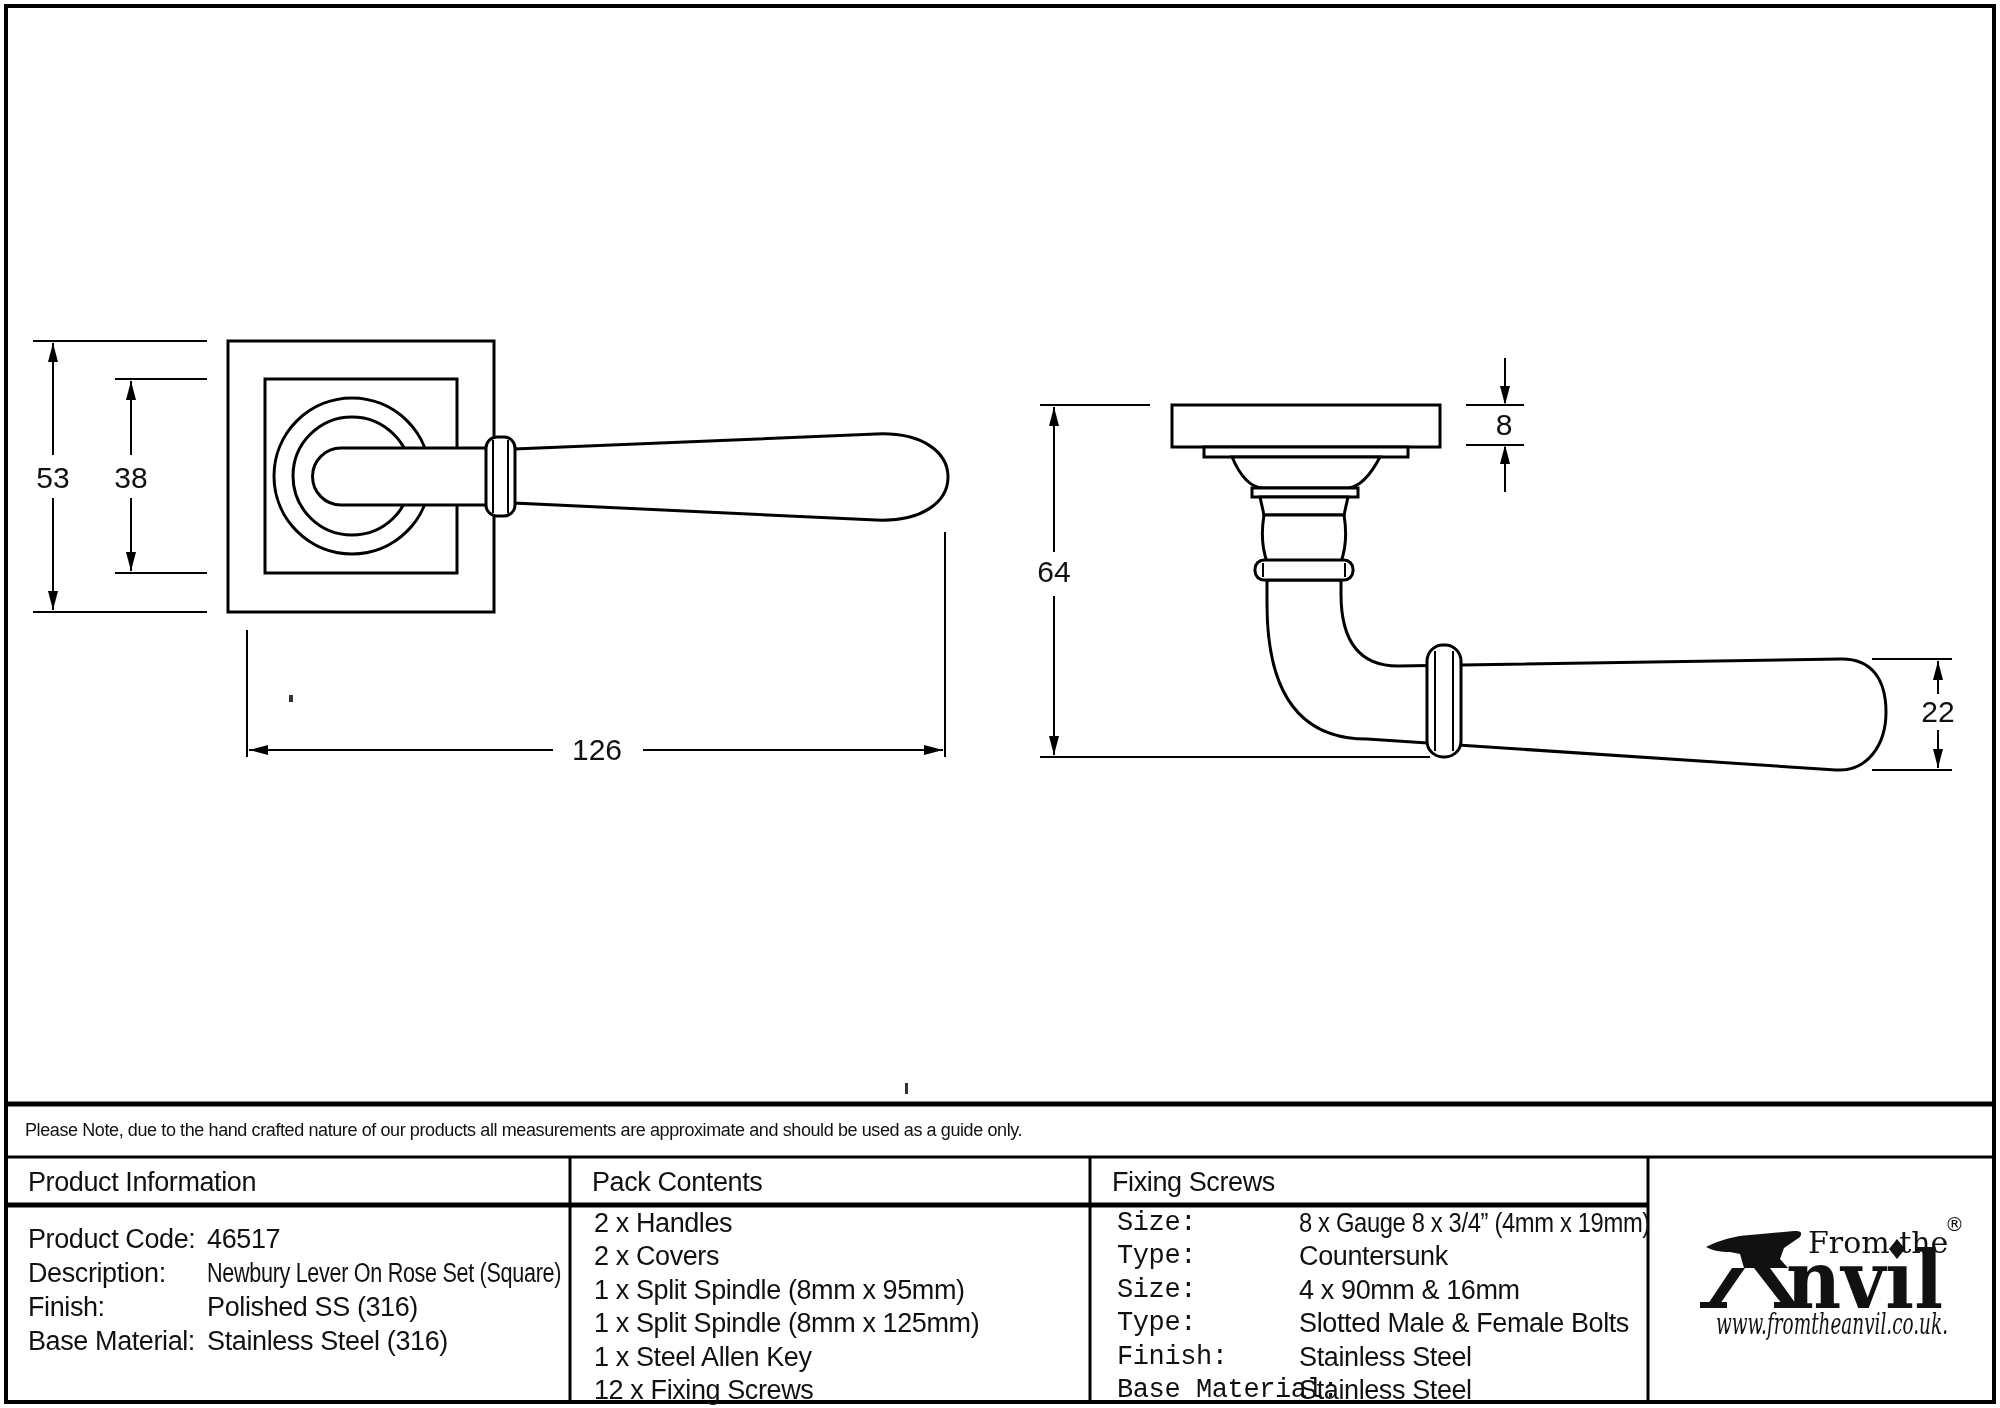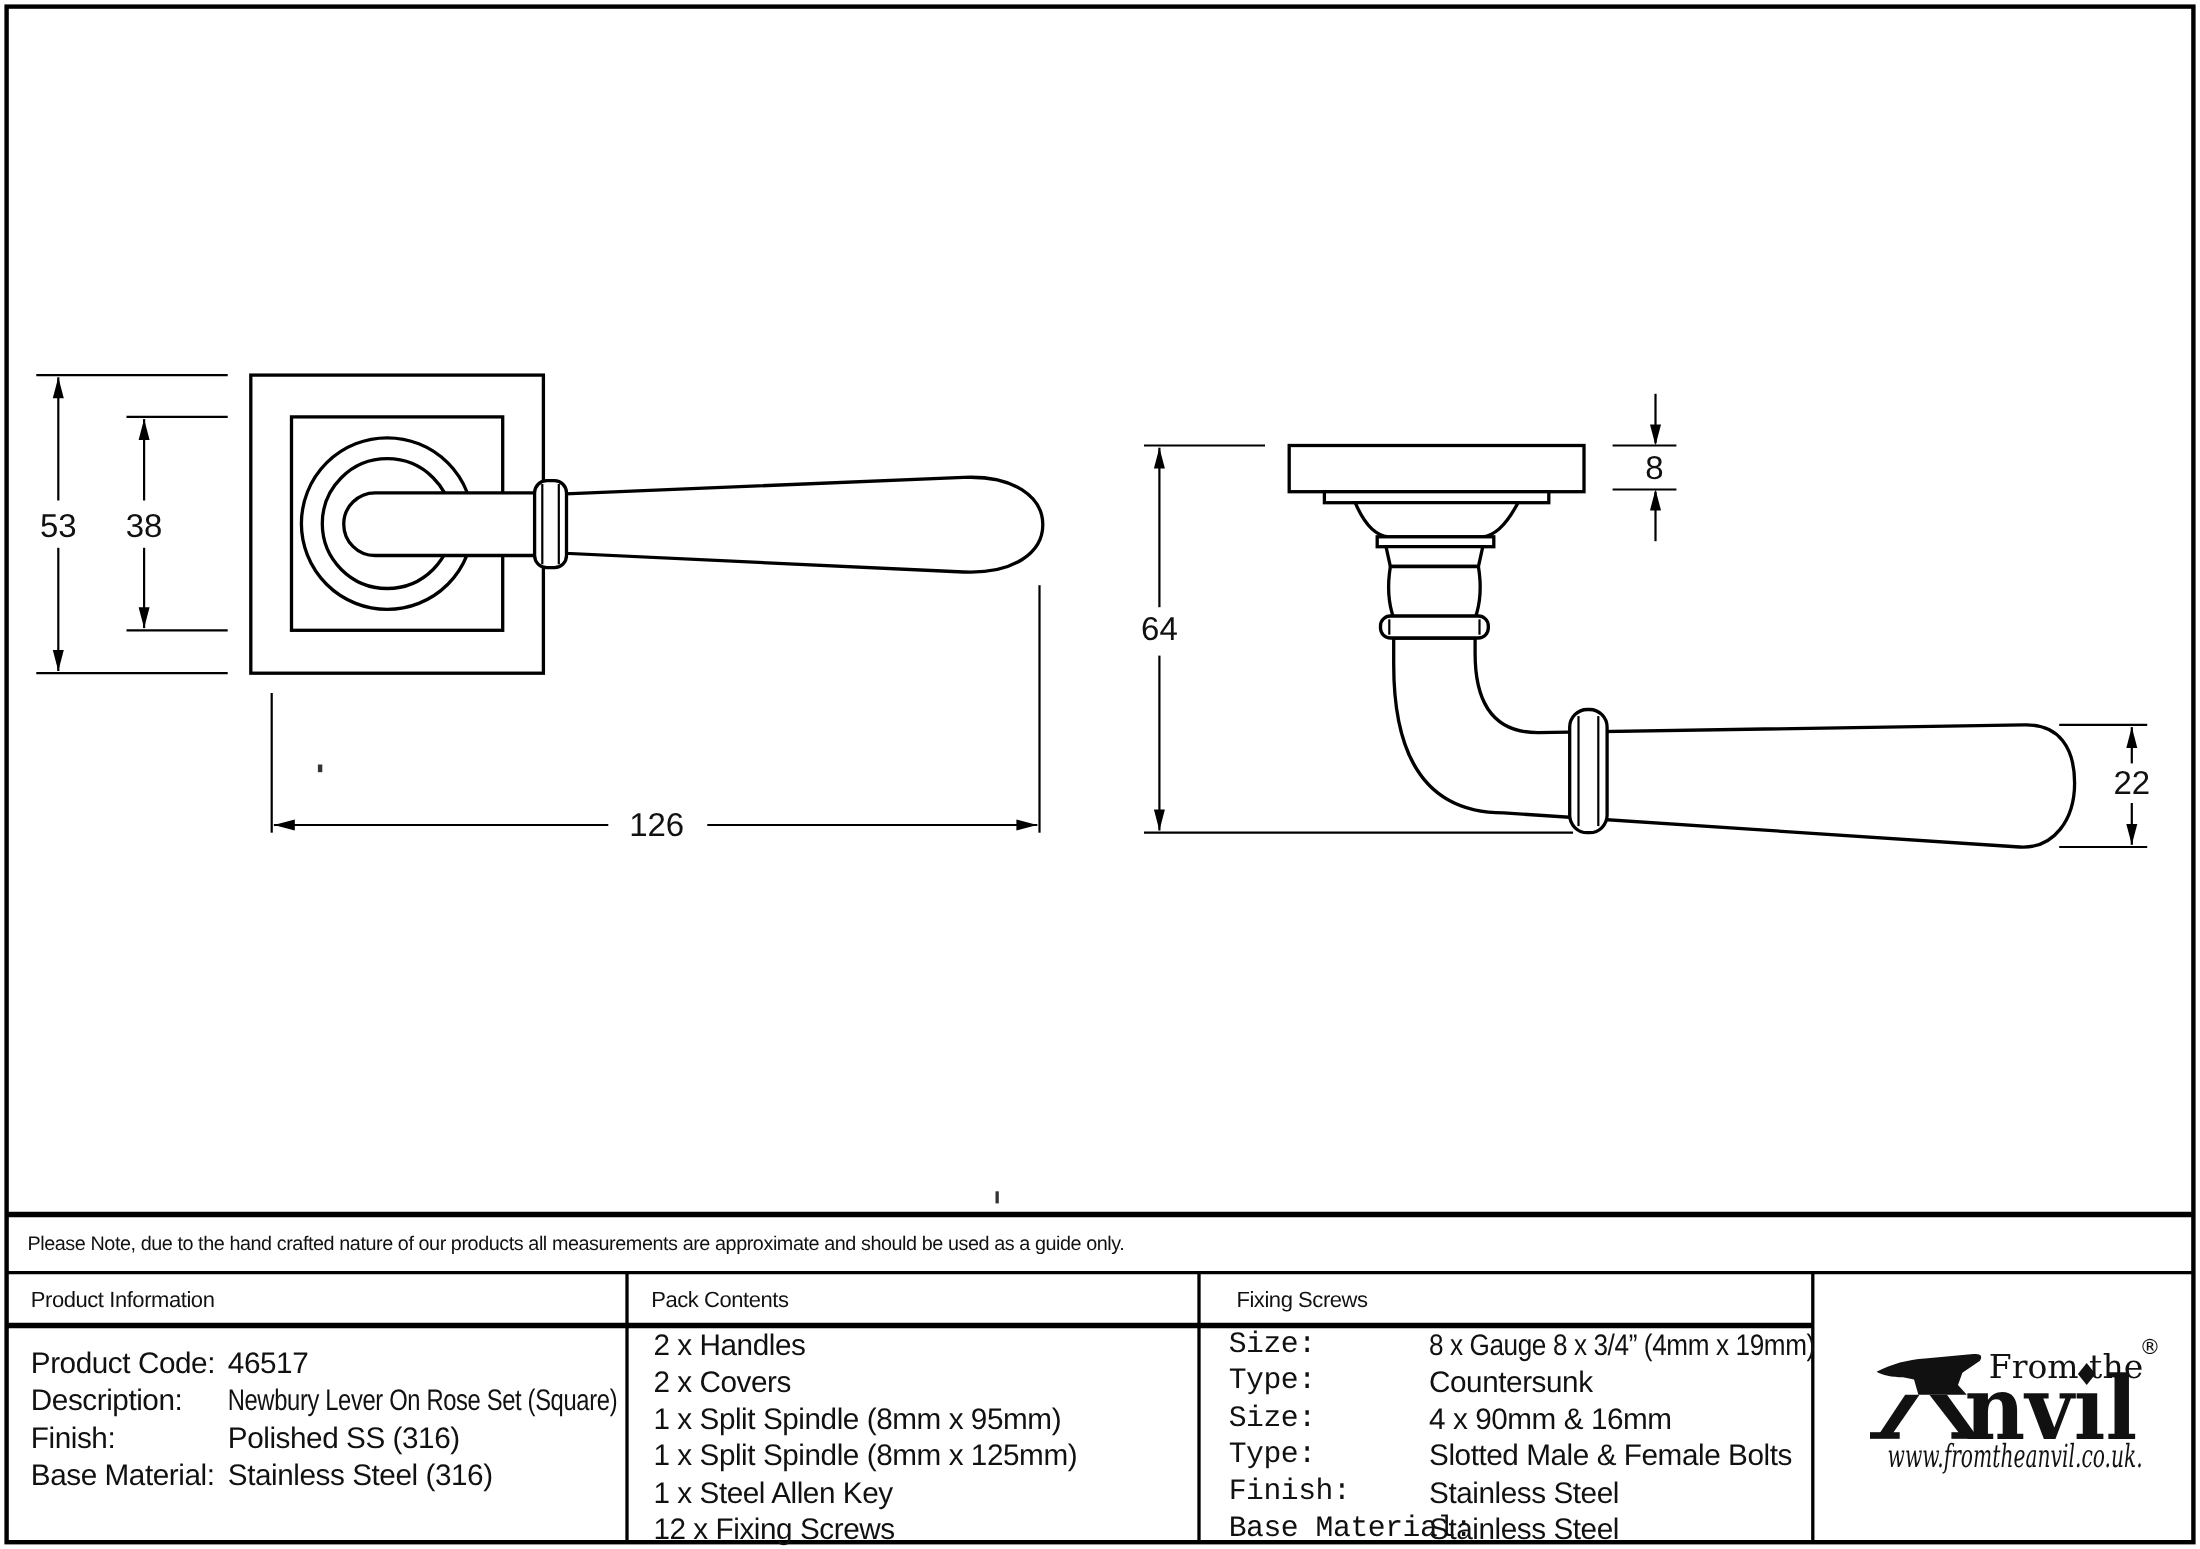--- a/index.html
+++ b/index.html
@@ -3,24 +3,24 @@
 <meta charset="utf-8">
 <style>
   html,body{margin:0;padding:0;background:#fff;}
   #sheet{
     position:relative;width:2000px;height:1408px;background:#ffffff;
     font-family:"Liberation Sans",sans-serif;color:#111;overflow:hidden;
   }
   #drawing-svg{position:absolute;left:0;top:0;}
   .abs{position:absolute;white-space:nowrap;}
   .note-text{left:25px;top:1104px;width:1940px;height:53px;line-height:53px;font-size:18px;letter-spacing:-0.4px;}
-  .col-header{height:33px;line-height:51px;font-size:20px;letter-spacing:-0.4px;top:1157px;}
+  .col-header{height:33px;line-height:51px;font-size:27px;letter-spacing:-0.4px;top:1157px;}
   #hdr-product{left:28px;}
   #hdr-pack{left:592px;}
-  #hdr-fix{left:1112px;margin-left:12px;}
+  #hdr-fix{left:1112px;}
   .cell{font-size:27px;letter-spacing:-0.4px;}
   .cell .row{display:block;height:34px;line-height:34px;}
   .cell .row6{display:block;height:33.4px;line-height:33.4px;}
   .lab{display:inline-block;vertical-align:top;}
   .lab.w172{width:172px;}
   .lab.w175{width:175px;font-family:Liberation Mono, monospace;}
   .val{display:inline-block;vertical-align:top;}
   .squeeze{transform:scaleX(0.80);transform-origin:left center;}
   .squeeze2{transform:scaleX(0.88);transform-origin:left center;}
   #product-cell{left:28px;top:1222px;width:540px;}

